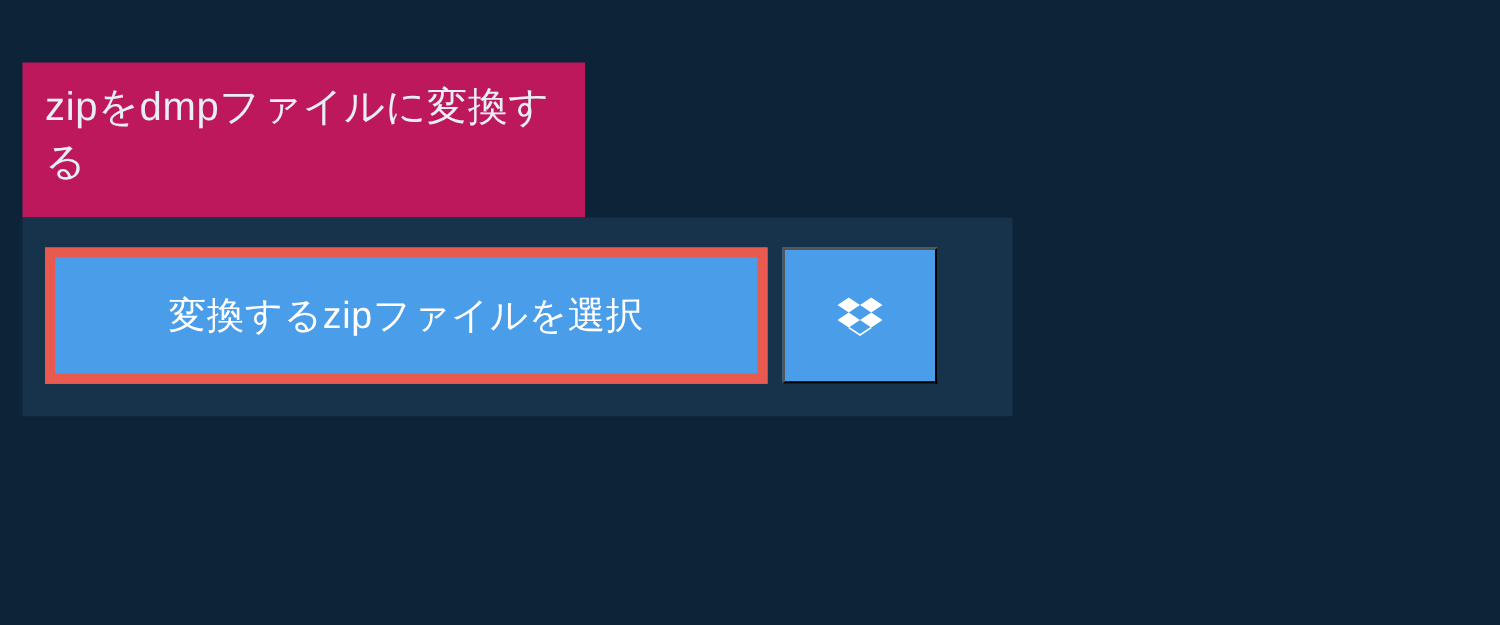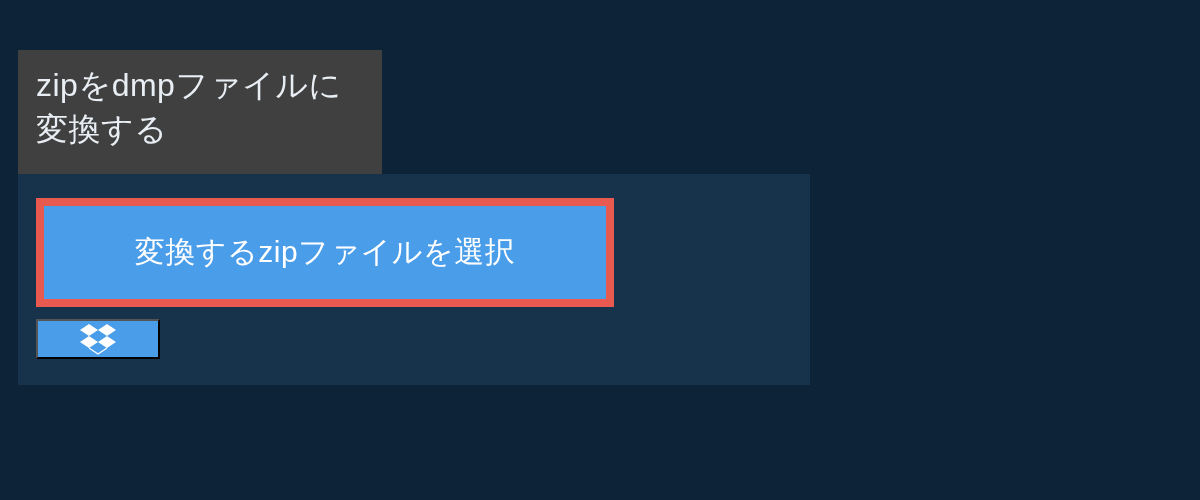--- a/index.html
+++ b/index.html
@@ -12,38 +12,37 @@
       width: 1200px;
       height: 500px;
       font-family: Arial, "Hiragino Sans", "Hiragino Kaku Gothic ProN", Meiryo, sans-serif;
       overflow: hidden;
     }
     .container {
       padding-top: 50px;
       padding-left: 18px;
     }
     .header-panel {
-      background-color: #404040;
+      background-color: #be185d;
       padding: 14px 18px 22px 18px;
-      width: 364px;
+      width: 450px;
     }
     .page-title {
       color: #e8eef4;
       font-size: 32px;
       font-weight: normal;
       letter-spacing: 0.5px;
     }
     .action-panel {
       background-color: #16334b;
       padding: 24px 18px 26px 18px;
       width: 792px;
       display: flex;
       gap: 12px;
       align-items: stretch;
-      flex-direction: column;
     }
     .select-file-button {
       border: 8px solid #e85a4f;
       background-color: #4a9de8;
       color: #ffffff;
       font-size: 30px;
       padding: 26px 30px;
       cursor: pointer;
       font-family: inherit;
       display: flex;

